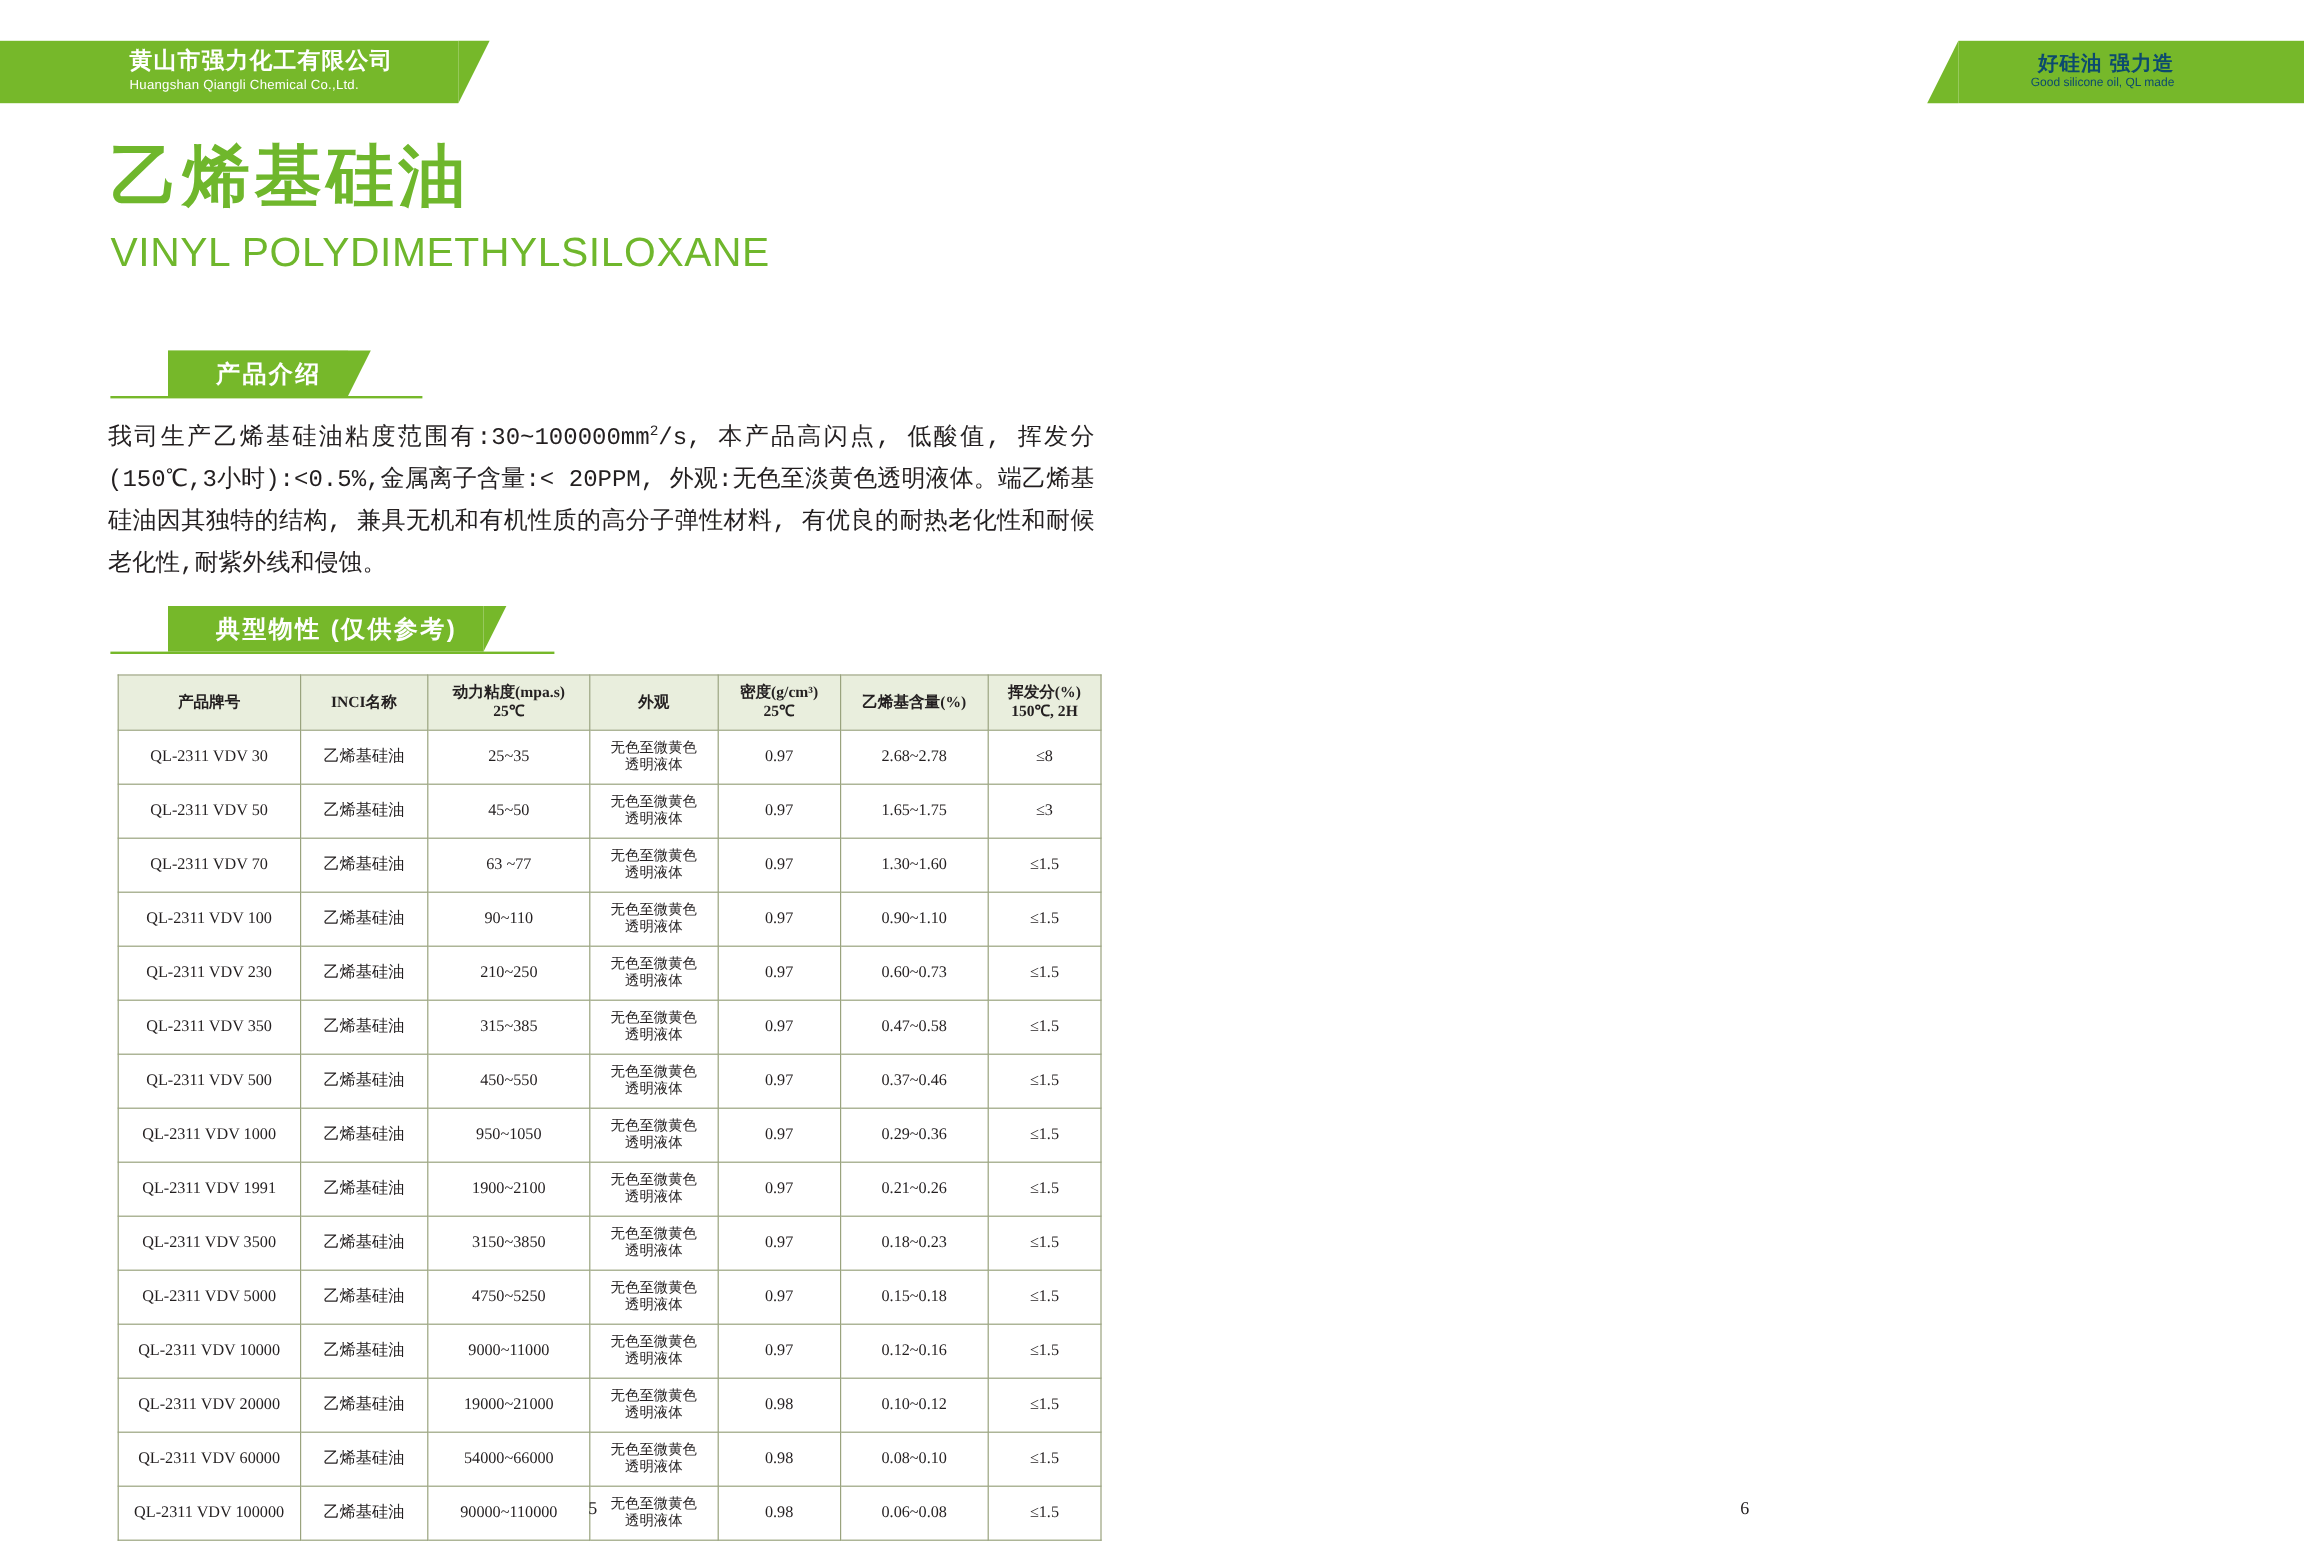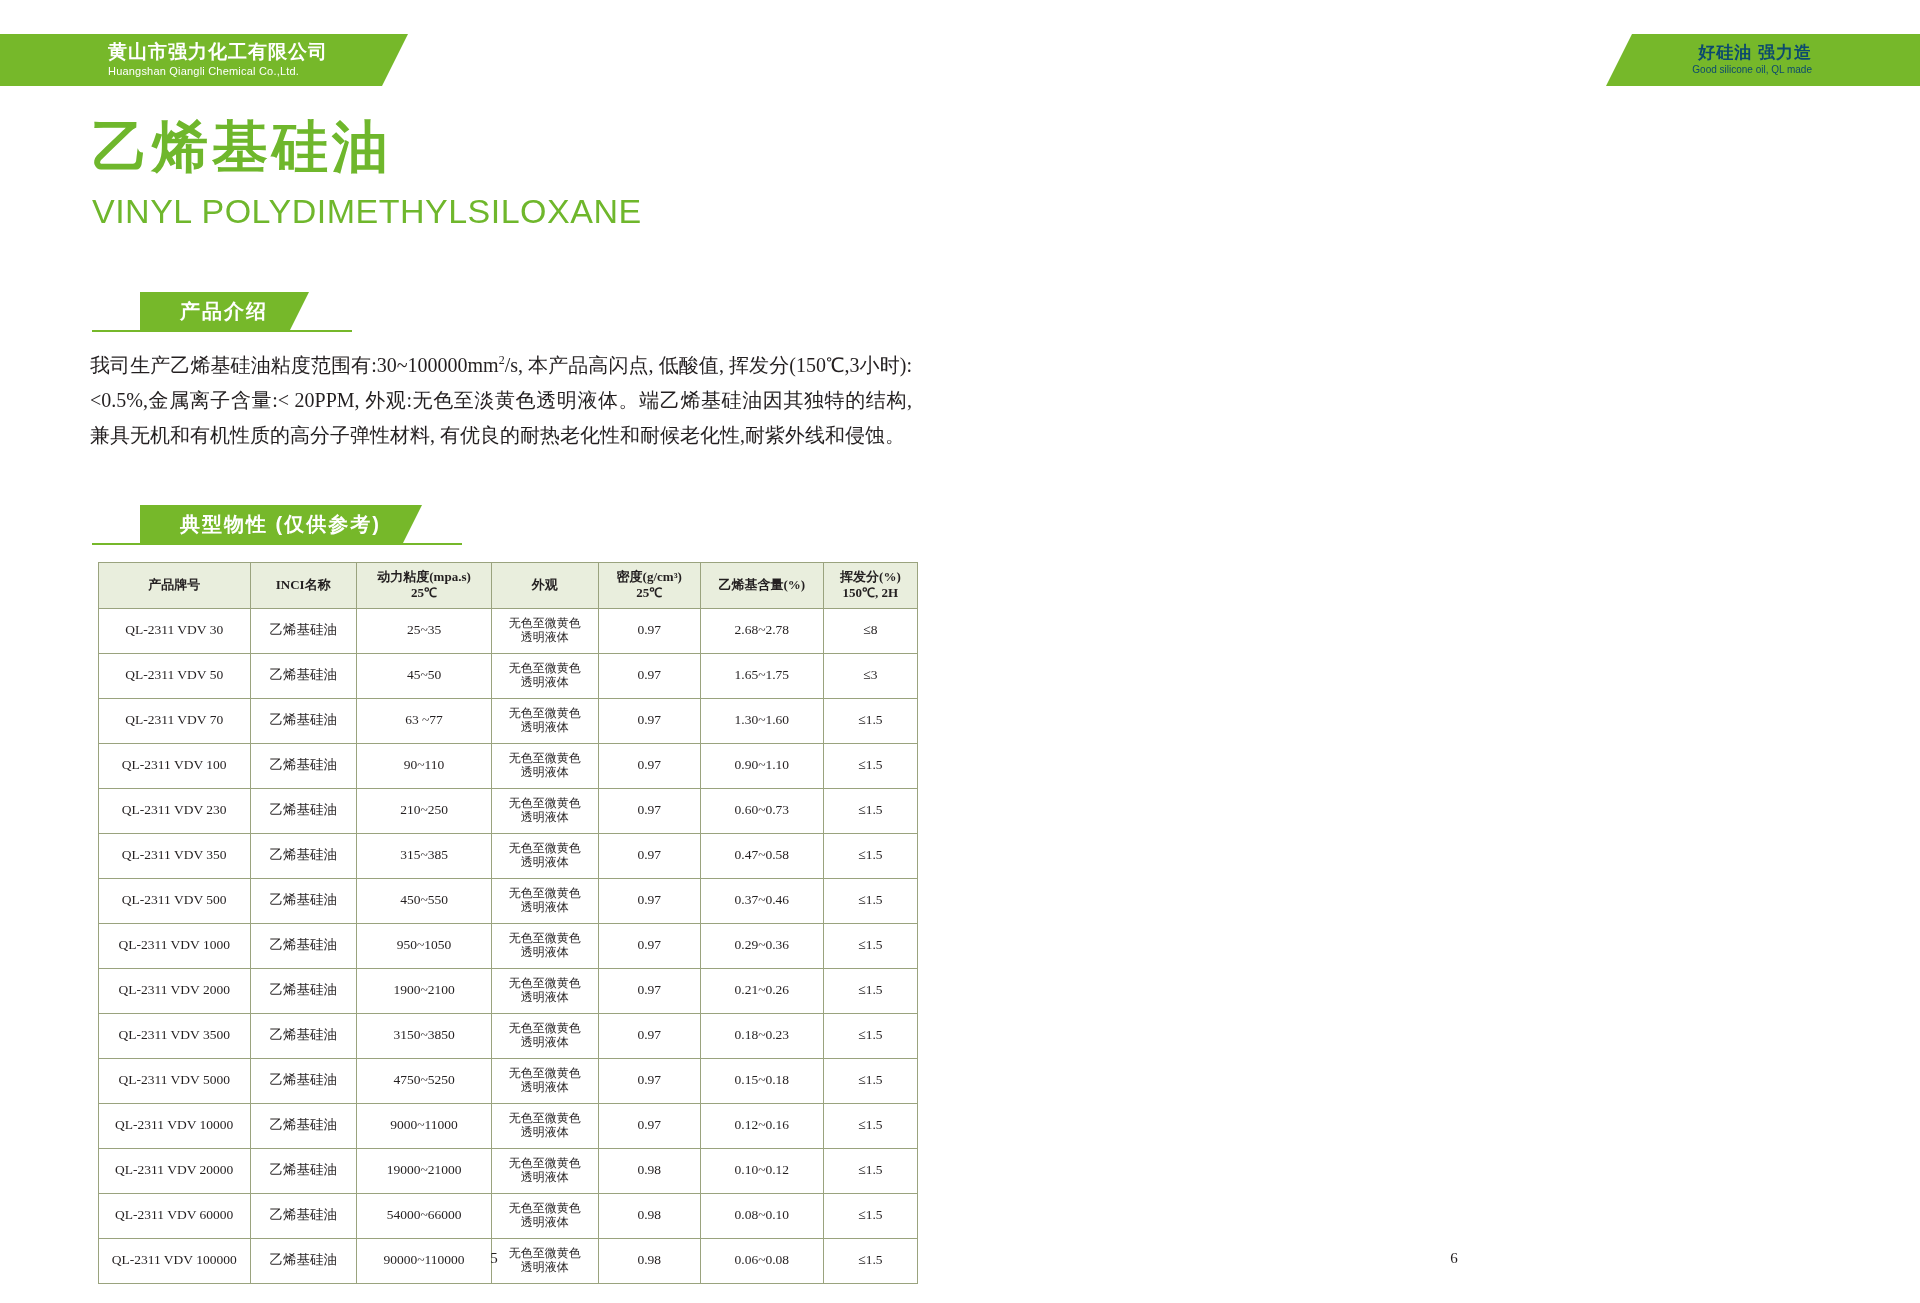--- a/index.html
+++ b/index.html
@@ -153,21 +153,21 @@
   }
 
   #tag-intro { top: 292px; left: 92px; }
   #tag-intro-line { top: 330px; left: 92px; width: 260px; }
 
   .intro-text {
     position: absolute;
     top: 348px;
     left: 90px;
     width: 822px;
-    font-family: Liberation Serif, serif;
+    font-family: Liberation Mono, monospace;
     font-size: 20px;
     line-height: 1.75;
     color: #231f20;
     text-align: justify;
   }
   .intro-text sup { font-size: 12px; }
 
   #tag-props { top: 505px; left: 92px; }
   #tag-props-line { top: 543px; left: 92px; width: 370px; }
 
@@ -378,21 +378,21 @@
             <td>950~1050</td>
             <td class="appearance">
               <div>无色至微黄色</div>
               <div>透明液体</div>
             </td>
             <td>0.97</td>
             <td>0.29~0.36</td>
             <td>≤1.5</td>
           </tr>
           <tr>
-            <td>QL-2311 VDV 2000</td>
+            <td>QL-2311 VDV 1991</td>
             <td>乙烯基硅油</td>
             <td>1900~2100</td>
             <td class="appearance">
               <div>无色至微黄色</div>
               <div>透明液体</div>
             </td>
             <td>0.97</td>
             <td>0.21~0.26</td>
             <td>≤1.5</td>
           </tr>

